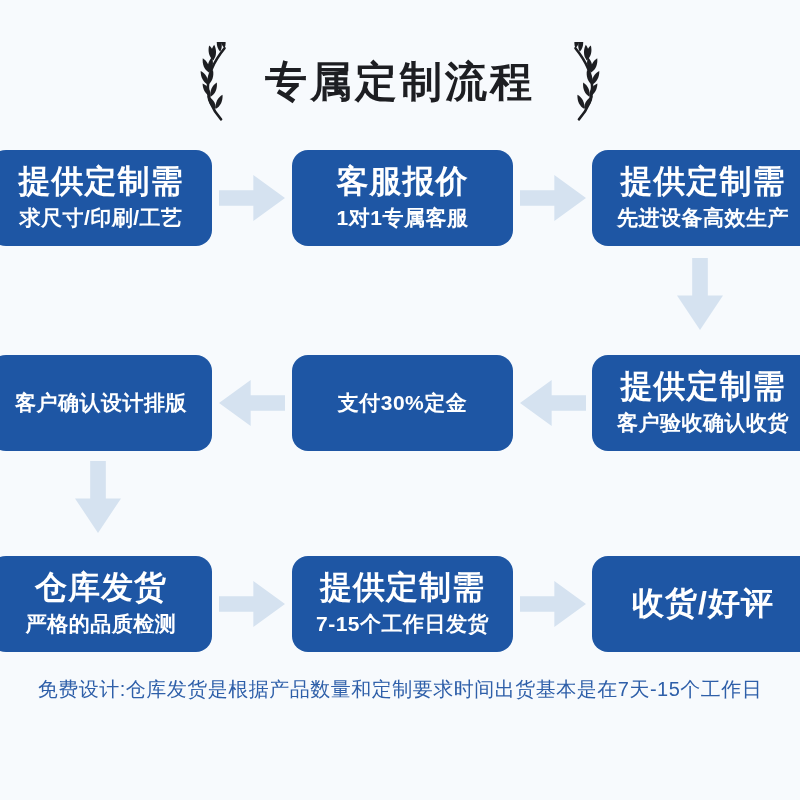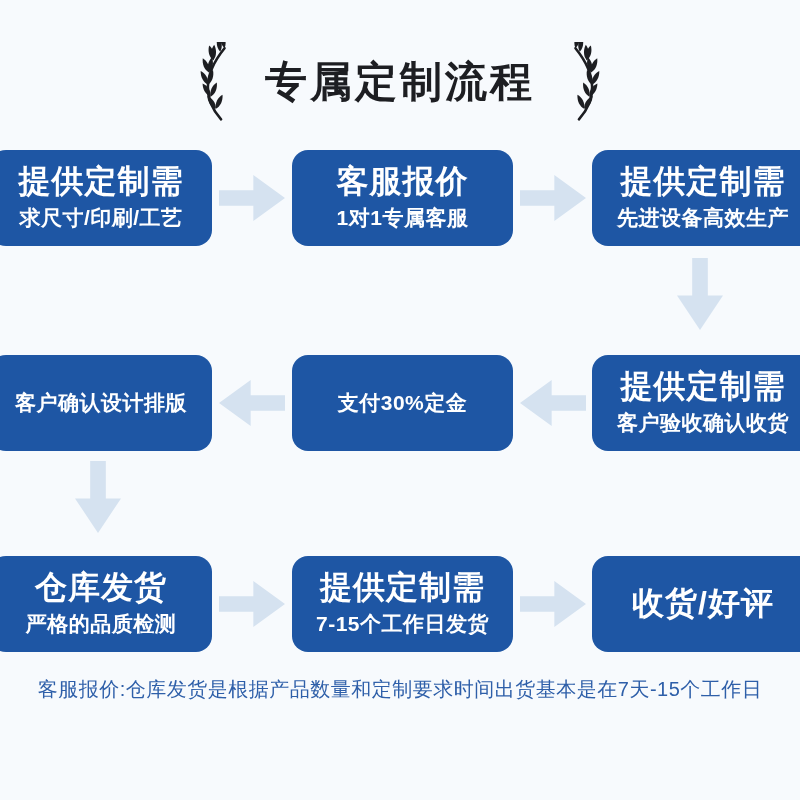--- a/index.html
+++ b/index.html
@@ -156,15 +156,15 @@
   <div class="arrow h right g1 ar3"></div>
   <div class="step col2 row3">
     <div class="step-title">提供定制需</div>
     <div class="step-sub">7-15个工作日发货</div>
   </div>
   <div class="arrow h right g2 ar3"></div>
   <div class="step col3 row3">
     <div class="step-title">收货/好评</div>
   </div>
 
-  <div class="note">客服报价:仓库发货是根据产品数量和定制要求时间出货基本是在7天-15个工作日</div>
+  <div class="note">免费设计:仓库发货是根据产品数量和定制要求时间出货基本是在7天-15个工作日</div>
 
 </div>
 
 </body></html>

